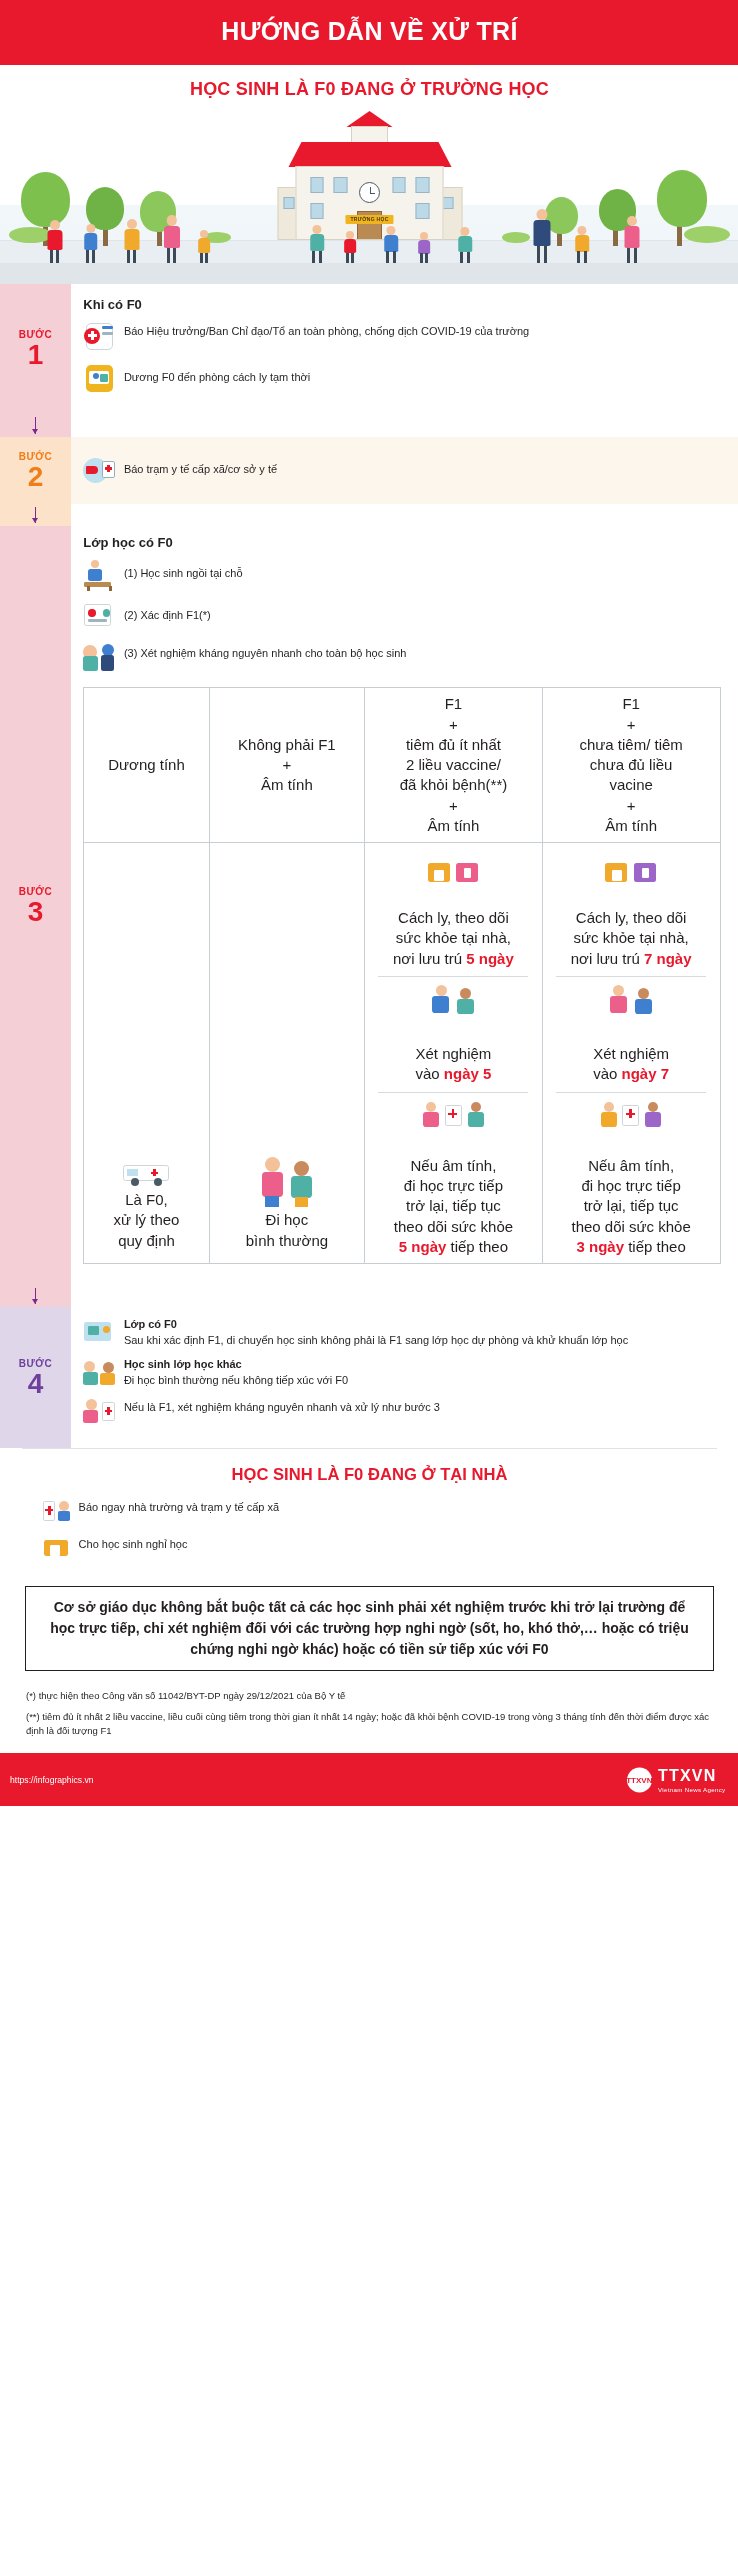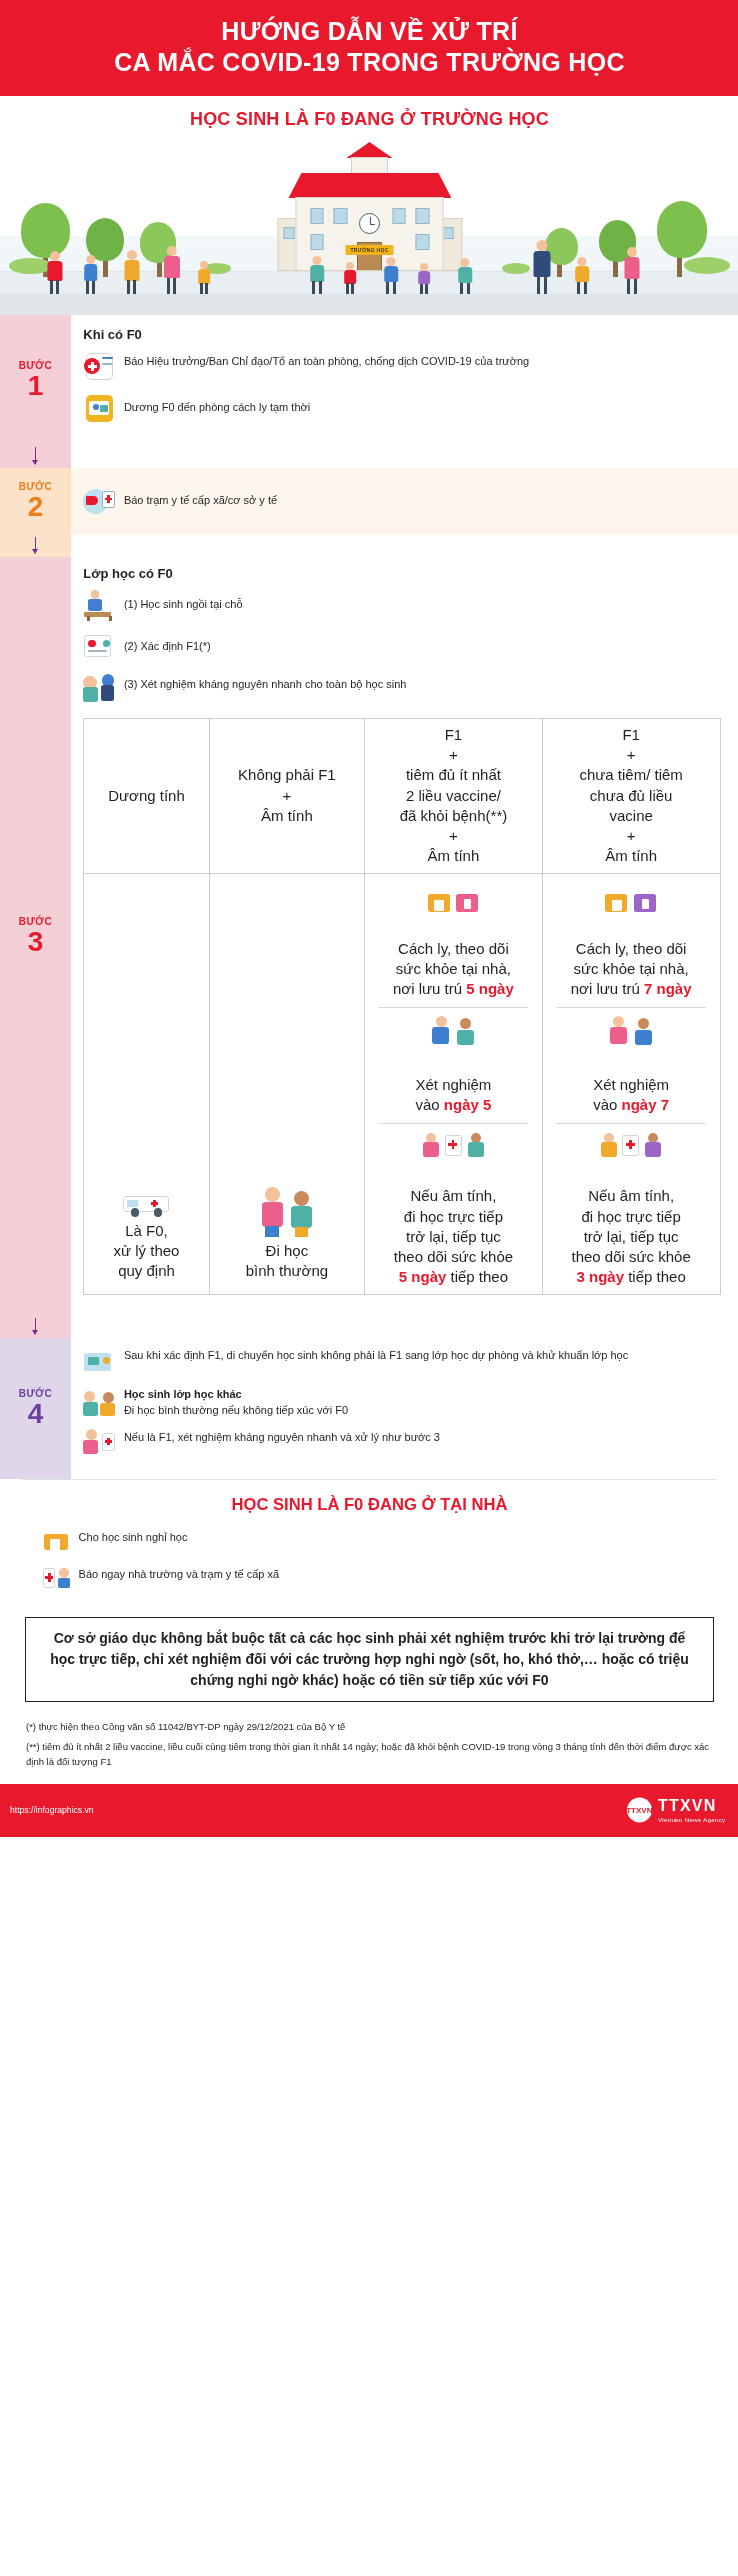--- a/index.html
+++ b/index.html
@@ -174,21 +174,20 @@
   .divider { height:0.6px; background:#dfe3e6; margin: 0 22px; }
 </style>
 </head>
 <body>
 
 <div class="page">
 
   <div class="header">
     <h1>
       <span>HƯỚNG DẪN VỀ XỬ TRÍ</span><br>
-      <span>CA MẮC COVID-19 TRONG TRƯỜNG HỌC</span>
     </h1>
   </div>
 
   <div class="subhead">
     <div class="t">HỌC SINH LÀ F0 ĐANG Ở TRƯỜNG HỌC</div>
   </div>
 
   <div class="illus">
     <div class="ground"></div>
     <div class="road"></div>
@@ -627,20 +626,21 @@
       </div>
       <div class="content-col">
 
         <div class="item" style="margin-bottom:7.4px;">
           <div class="ic">
             <div class="ibar" style="left:1.2px;top:5px;width:27px;height:18.5px;background:#bfe0ef;border-radius:2.5px;"></div>
             <div class="ibar" style="left:5px;top:8.6px;width:11px;height:8.6px;background:#4fb0a5;border-radius:1.2px;"></div>
             <div class="icircle" style="right:5px;top:8.6px;width:7.4px;height:7.4px;background:#f0a92b;"></div>
           </div>
           <div class="tx" style="padding-top:0;">
+            <div style="font-weight:bold;">Lớp có F0</div>
             <div>Sau khi xác định F1, di chuyển học sinh không phải là F1 sang lớp học dự phòng và khử khuẩn lớp học</div>
           </div>
         </div>
 
         <div class="item" style="margin-bottom:7.4px;">
           <div class="ic">
             <div class="icircle" style="left:1.2px;top:3.7px;width:11px;height:11px;background:#f3c19a;"></div>
             <div class="ibar" style="left:0;top:15px;width:15px;height:13.5px;background:#4fb0a5;border-radius:2.5px;"></div>
             <div class="icircle" style="right:1.2px;top:5px;width:11px;height:11px;background:#c98a5e;"></div>
             <div class="ibar" style="right:0;top:16px;width:15px;height:12.3px;background:#f0a92b;border-radius:2.5px;"></div>
@@ -665,37 +665,37 @@
     </div>
   </div>
 
   <div class="divider"></div>
 
   <div class="home-head">
     <div class="t">HỌC SINH LÀ F0 ĐANG Ở TẠI NHÀ</div>
   </div>
 
   <div class="home-list">
-    <div class="item">
-      <div class="ic" style="flex:0 0 27px;height:27px;">
-        <div class="ibar" style="left:1.2px;top:7.4px;width:23.4px;height:16px;background:#f0a92b;border-radius:2.5px;"></div>
-        <div class="ibar" style="left:7.4px;top:12.3px;width:10px;height:11px;background:#fff;border-radius:1.2px;"></div>
-      </div>
-      <div class="tx">Cho học sinh nghỉ học</div>
-    </div>
     <div class="item">
       <div class="ic" style="flex:0 0 27px;height:27px;">
         <div class="ibar" style="left:0;top:5px;width:12.3px;height:20px;background:#ffffff;border:1.2px solid #cfd6da;border-radius:1.8px;"></div>
         <div class="cross-v" style="left:5px;top:10px;width:2.5px;height:8.6px;"></div>
         <div class="cross-h" style="left:1.8px;top:13px;width:8.6px;height:2.5px;"></div>
         <div class="icircle" style="right:1.2px;top:5px;width:10px;height:10px;background:#f3c19a;"></div>
         <div class="ibar" style="right:0;top:15px;width:12.3px;height:10px;background:#3f7fd0;border-radius:1.8px;"></div>
       </div>
       <div class="tx">Báo ngay nhà trường và trạm y tế cấp xã</div>
     </div>
+    <div class="item">
+      <div class="ic" style="flex:0 0 27px;height:27px;">
+        <div class="ibar" style="left:1.2px;top:7.4px;width:23.4px;height:16px;background:#f0a92b;border-radius:2.5px;"></div>
+        <div class="ibar" style="left:7.4px;top:12.3px;width:10px;height:11px;background:#fff;border-radius:1.2px;"></div>
+      </div>
+      <div class="tx">Cho học sinh nghỉ học</div>
+    </div>
   </div>
 
   <div class="notebox">Cơ sở giáo dục không bắt buộc tất cả các học sinh phải xét nghiệm trước khi trở lại trường để học trực tiếp, chỉ xét nghiệm đối với các trường hợp nghi ngờ (sốt, ho, khó thở,… hoặc có triệu chứng nghi ngờ khác) hoặc có tiền sử tiếp xúc với F0</div>
 
   <div class="foot">
     <p>(*) thực hiện theo Công văn số 11042/BYT-DP ngày 29/12/2021 của Bộ Y tế</p>
     <p>(**) tiêm đủ ít nhất 2 liều vaccine, liều cuối cùng tiêm trong thời gian ít nhất 14 ngày; hoặc đã khỏi bệnh COVID-19 trong vòng 3 tháng tính đến thời điểm được xác định là đối tượng F1</p>
   </div>
 
   <div class="footer">

